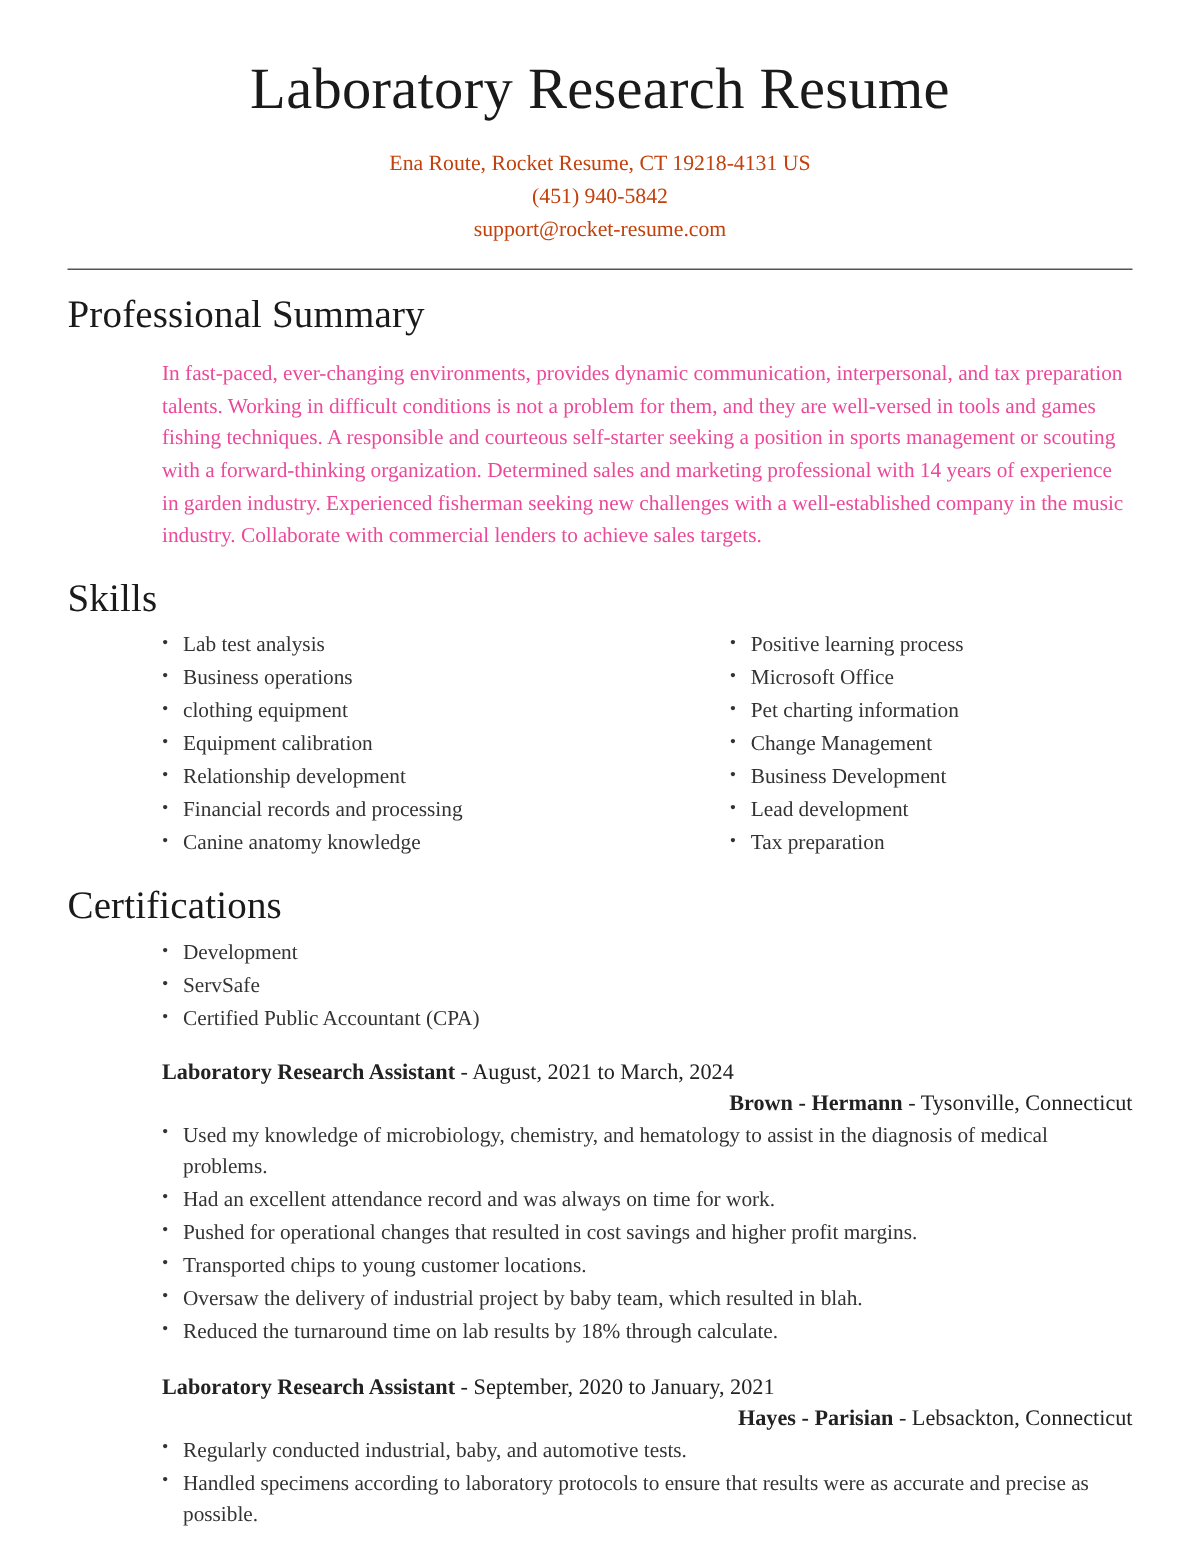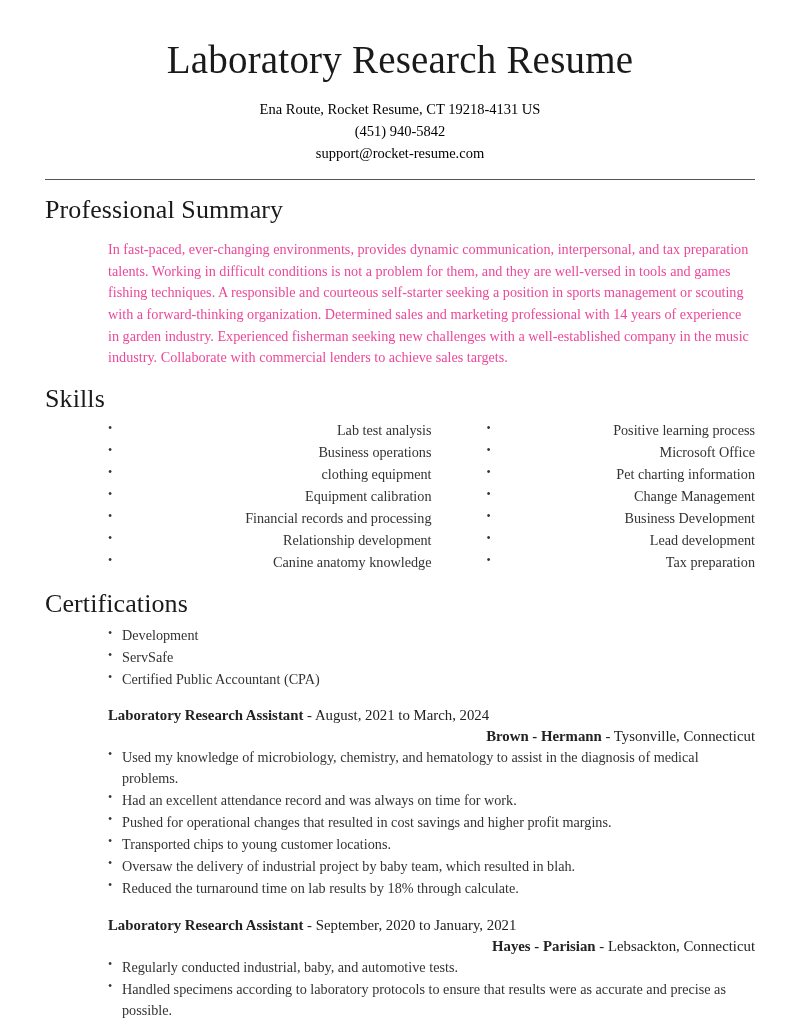--- a/index.html
+++ b/index.html
@@ -31,21 +31,21 @@
     margin: 0;
     padding-top: 38px;
     line-height: 1.15;
   }
   .contact-block {
     text-align: center;
     margin-top: 15px;
   }
   .contact-line {
     font-size: 14.5px;
-    color: #000000;
+    color: #c2410c;
     line-height: 1.52;
   }
   .header-rule {
     border: 0;
     border-top: 1.6px solid #555555;
     margin: 15px 0 0 0;
     width: 100%;
   }
   
   .section {
@@ -91,21 +91,20 @@
     color: #333333;
   }
   
   .skills-columns {
     display: flex;
     padding-left: 63px;
   }
   .skills-col {
     width: 50%;
     box-sizing: border-box;
-    text-align: right;
   }
   .skills-col.right {
     padding-left: 55px;
   }
   
   .work-body {
     padding-left: 63px;
     margin-top: 2px;
   }
   .job {
@@ -166,22 +165,22 @@
 
   <div class="section">
     <h2 class="section-heading">Skills</h2>
     <div class="skills-columns">
       <div class="skills-col left">
         <ul class="bullets">
           <li>Lab test analysis</li>
           <li>Business operations</li>
           <li>clothing equipment</li>
           <li>Equipment calibration</li>
+          <li>Relationship development</li>
           <li>Financial records and processing</li>
-          <li>Relationship development</li>
           <li>Canine anatomy knowledge</li>
         </ul>
       </div>
       <div class="skills-col right">
         <ul class="bullets">
           <li>Positive learning process</li>
           <li>Microsoft Office</li>
           <li>Pet charting information</li>
           <li>Change Management</li>
           <li>Business Development</li>

